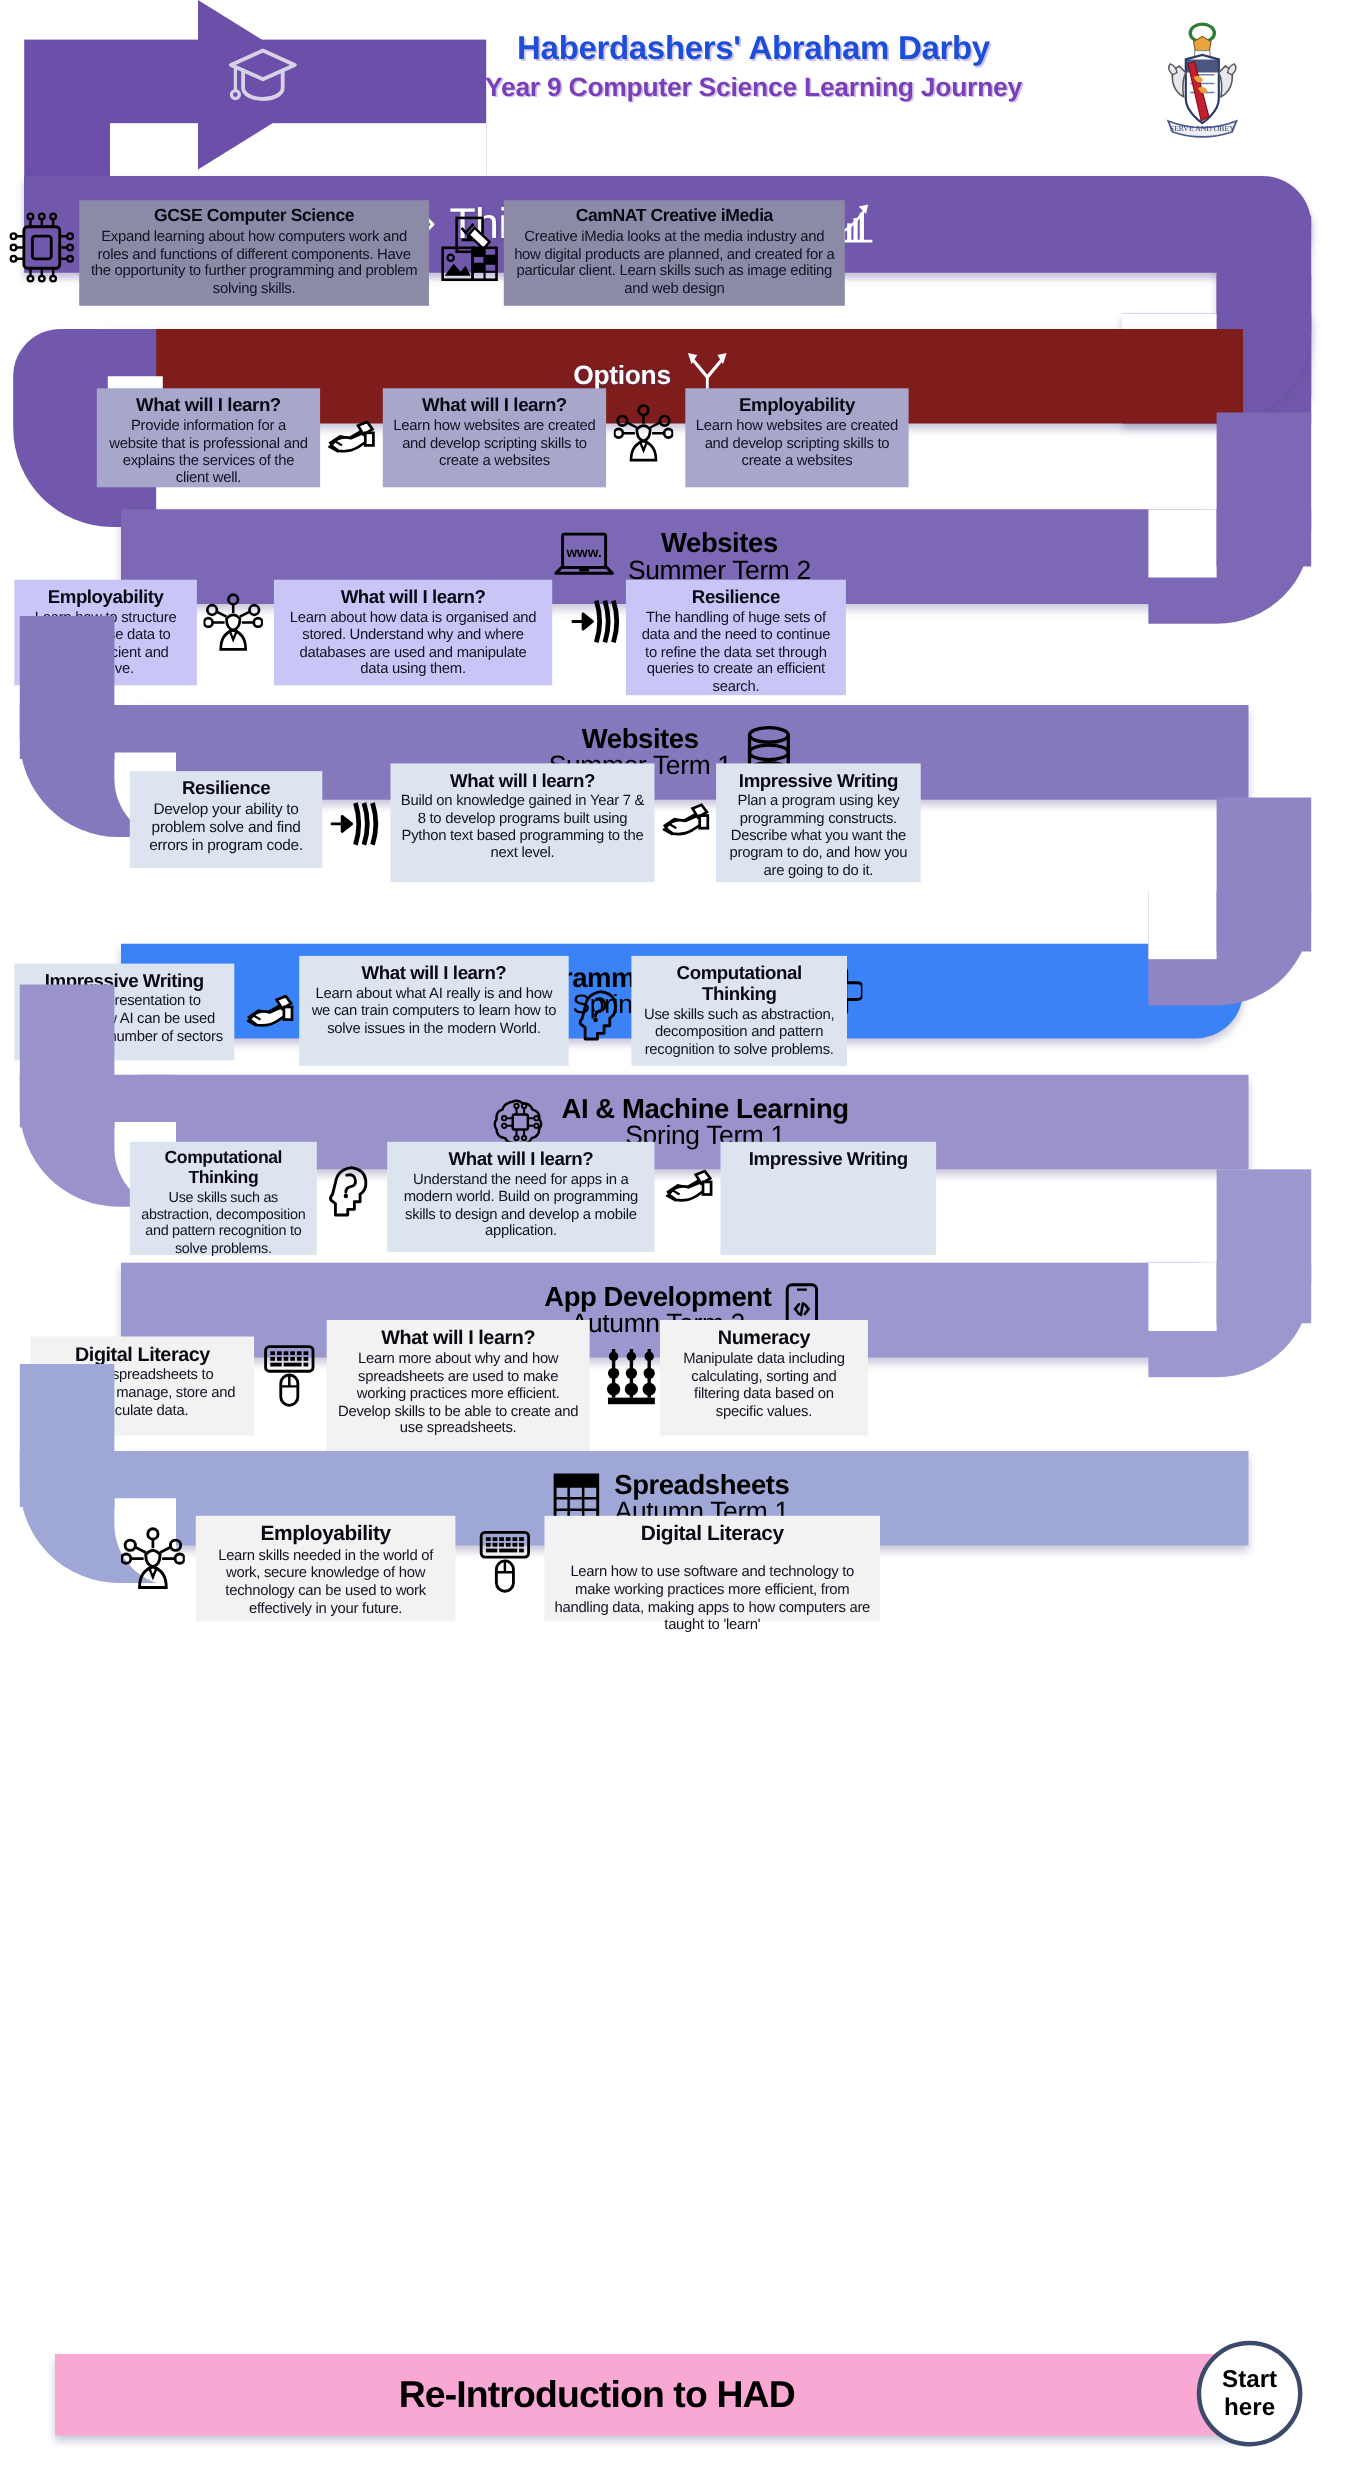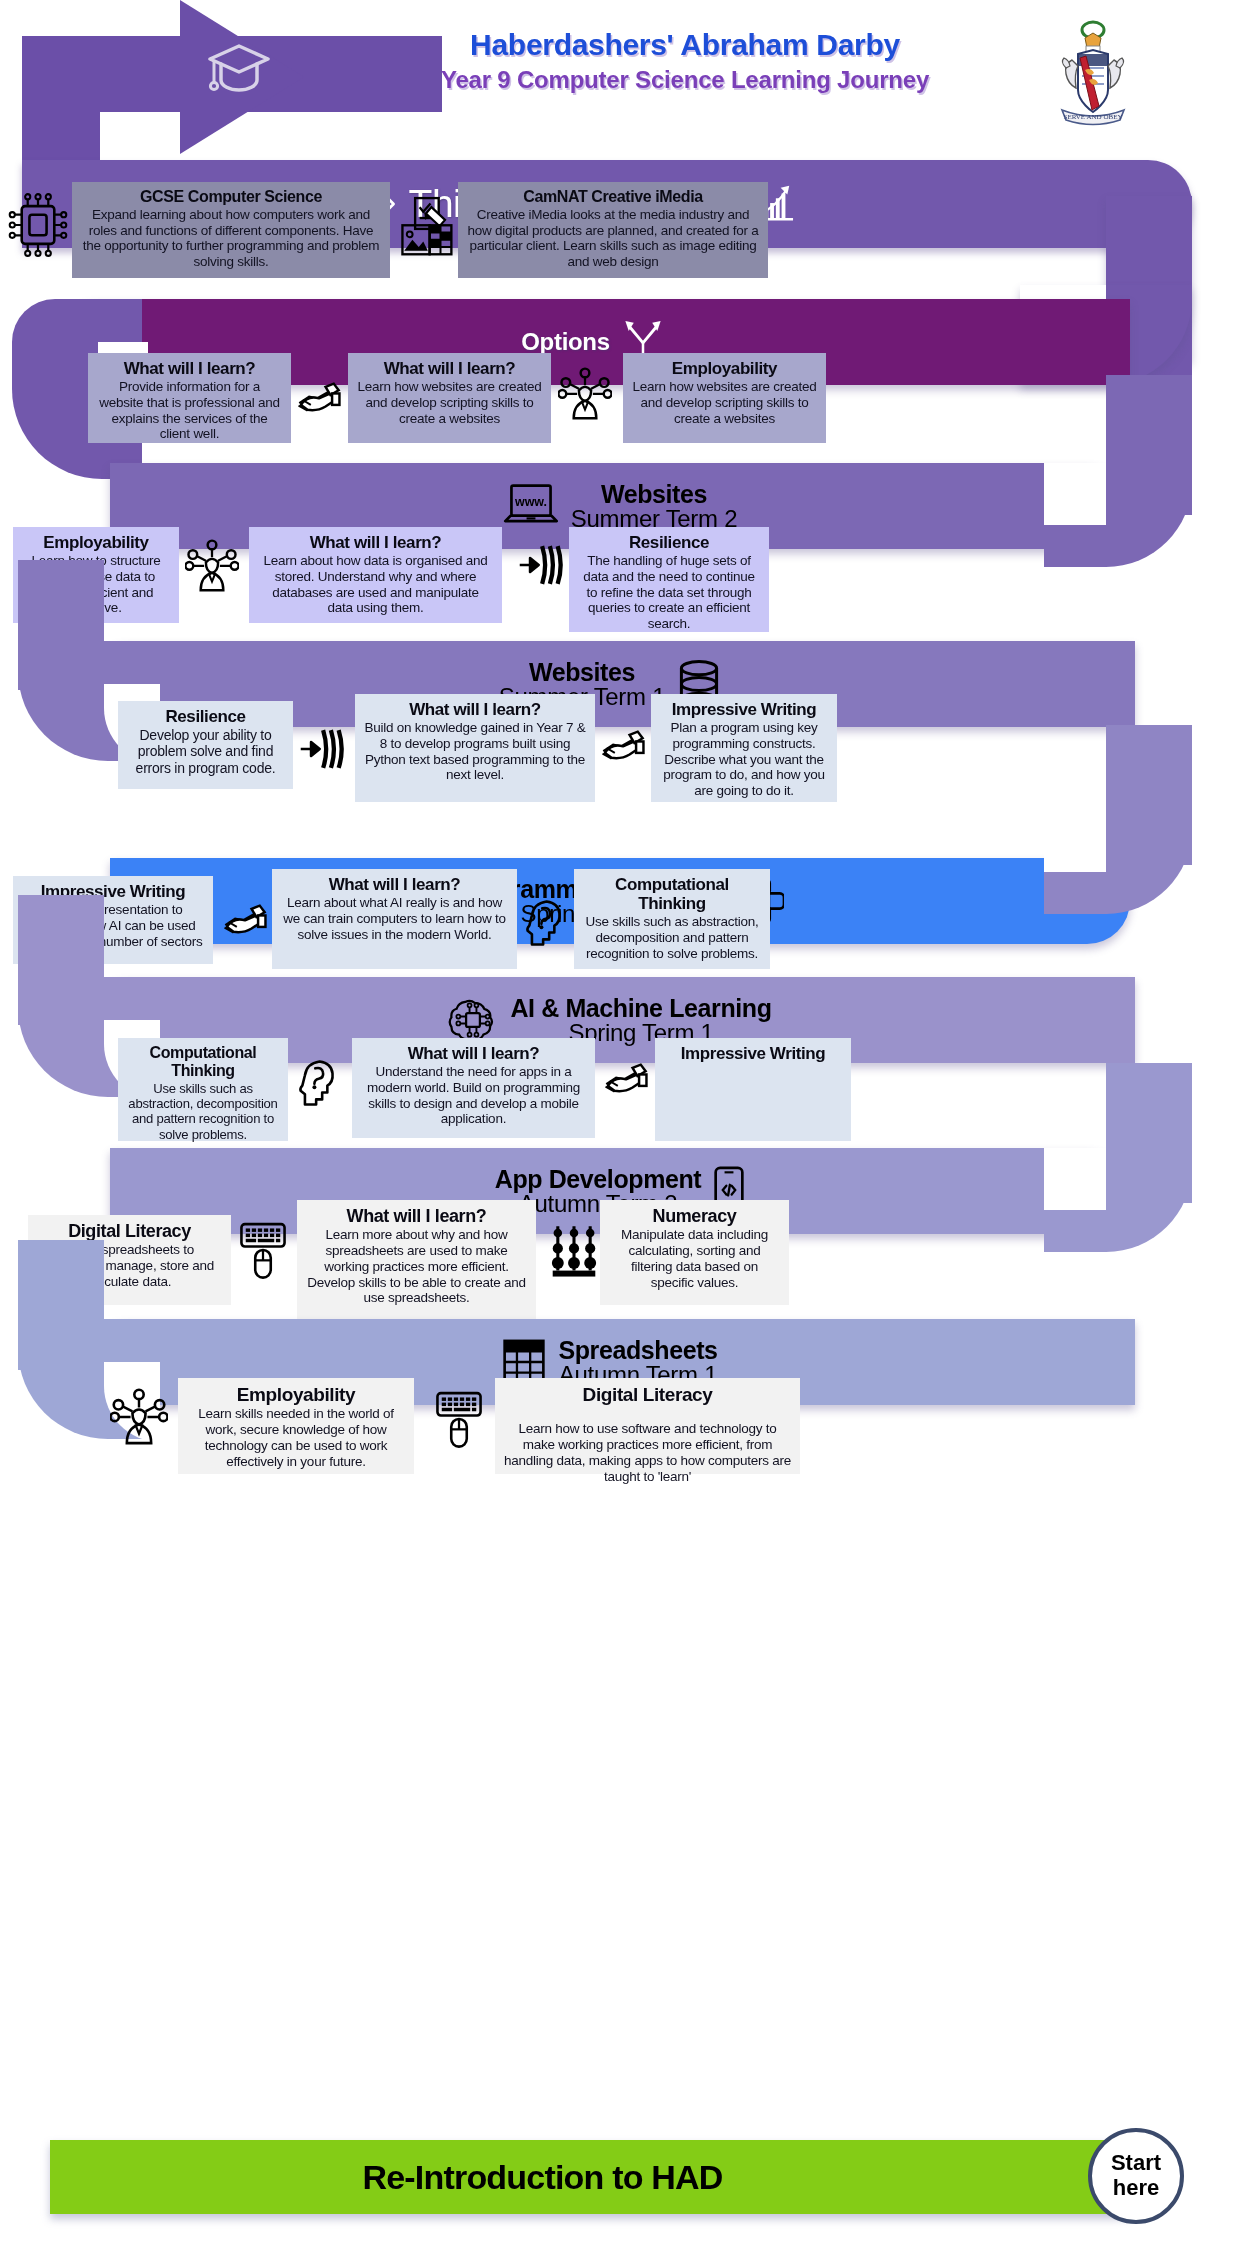--- a/index.html
+++ b/index.html
@@ -91,21 +91,21 @@
     line-height: 1.12; margin-bottom: 1px;
   }
   .card-body { color: #121222; line-height: 1.17; letter-spacing: -0.25px; }
 
   .icon-abs { position: absolute; }
   svg { display: block; }
 
   
   .bottom-bar {
     position: absolute; left: 50px; top: 2140px; width: 1105px; height: 74px;
-    background: #84cc16; border-top-right-radius: 37px; border-bottom-right-radius: 37px;
+    background: #f9a8d4; border-top-right-radius: 37px; border-bottom-right-radius: 37px;
     box-shadow: 0 5px 8px rgba(110,115,160,0.4);
     display: flex; align-items: center; justify-content: center;
   }
   .bottom-text {
     font-size: 34px; font-weight: bold; color: #000; letter-spacing: -0.8px;
     position: relative; left: -60px;
   }
   .start-circle {
     position: absolute; left: 1088px; top: 2128px; width: 96px; height: 96px;
     border: 4px solid #3b4a6b; border-radius: 50%; background: #fff;
@@ -241,21 +241,21 @@
   </div>
 
   <div style="position:absolute; left:1106px; top:196px; width:86px; height:164px; background:#7258ac;
               border-top-right-radius:0; box-shadow:0 5px 8px rgba(90,80,140,0.3);"></div>
   <div style="position:absolute; left:1106px; top:250px; width:86px; height:135px;
               border-right:0; background:#7258ac;"></div>
   <div style="position:absolute; left:1020px; top:285px; width:172px; height:100px; background:#7258ac;
               border-bottom-right-radius:86px; box-shadow:0 5px 8px rgba(90,80,140,0.3);"></div>
   <div style="position:absolute; left:1020px; top:285px; width:86px; height:60px; background:#ffffff;"></div>
 
-  <div class="band left-cap" style="left:55px; top:299px; width:1075px; background:#701a75;">
+  <div class="band left-cap" style="left:55px; top:299px; width:1075px; background:#7f1d1d;">
     <div class="band-label">
       <span class="options-label">Options</span>
       <span>
         <svg viewBox="0 0 50 58" width="42" height="50">
           <path d="M25 56 L25 30" stroke="#ffffff" stroke-width="3" fill="none"></path>
           <path d="M25 30 L10 12 M25 30 L40 12" stroke="#ffffff" stroke-width="3.4" fill="none" stroke-linecap="round"></path>
           <path d="M4 4 L14 6 L8 16 Z" fill="#ffffff"></path>
           <path d="M46 4 L36 6 L42 16 Z" fill="#ffffff"></path>
         </svg>
       </span>

